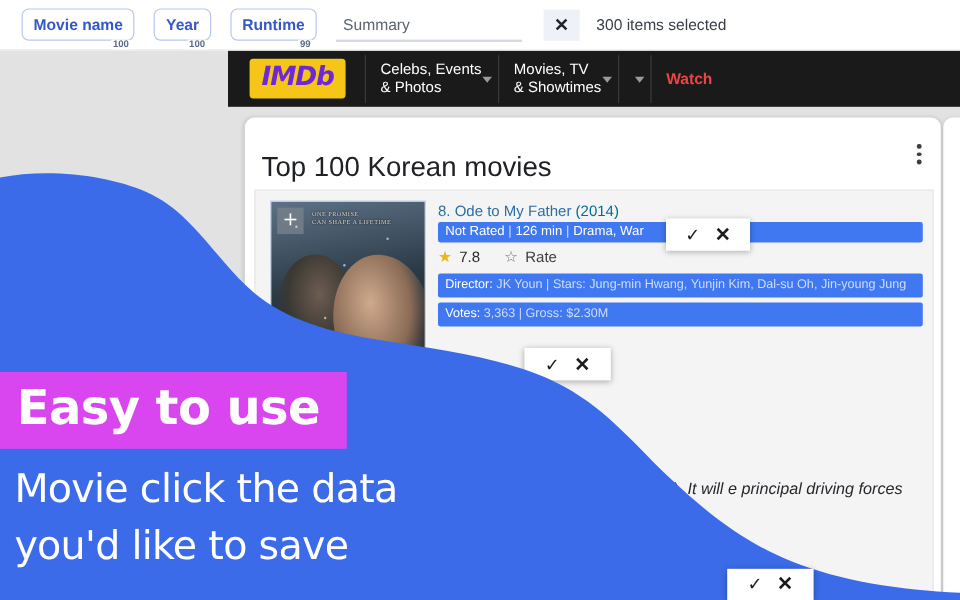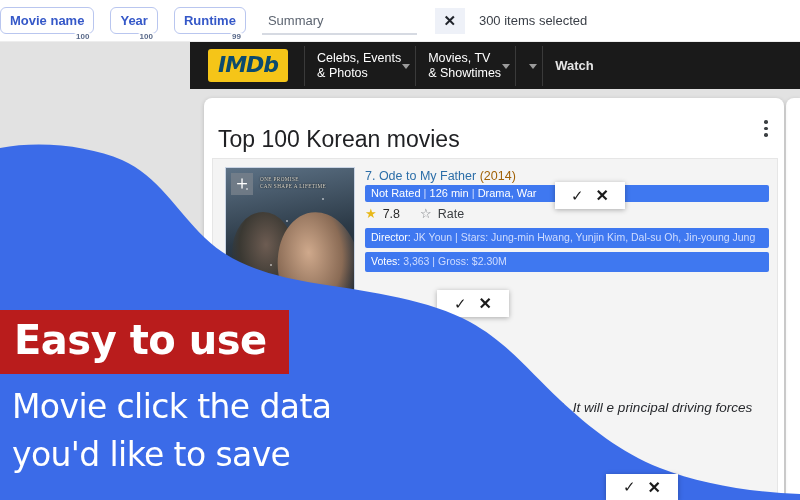--- a/index.html
+++ b/index.html
@@ -8,20 +8,21 @@
     font-family: "Liberation Sans", sans-serif;
     background: #e2e2e2;
     position: relative;
   }
 
   
   .toolbar {
     position: absolute; left: 0; top: 0; width: 800px; height: 42px;
     background: #ffffff;
     display: flex; align-items: center; gap: 0;
+    padding-left: 18px;
     z-index: 40;
     border-bottom: 1px solid #ededed;
   }
   .chip {
     position: relative;
     border: 1px solid #b9c6ef;
     border-radius: 6px;
     background: #fff;
     color: #3558c8;
     font-weight: bold;
@@ -71,21 +72,21 @@
     background: #e2e2e2;
     z-index: 5;
     overflow: hidden;
   }
   .imdb-nav {
     position: absolute; left: 0; top: 0; width: 610px; height: 47px;
     background: #1a1a1a;
     display: flex; align-items: center;
   }
   .imdb-logo {
-    background: #f5c518; color: #0c4a6e;
+    background: #f5c518; color: #6d28d9;
     font-weight: bold; font-style: italic;
     font-size: 22px; letter-spacing: -1px;
     padding: 3px 10px 5px; border-radius: 3px;
     margin-left: 18px; margin-right: 16px;
     font-family: "DejaVu Sans", sans-serif;
   }
   .nav-item {
     color: #fff; font-size: 12.5px; line-height: 15px;
     padding: 0 14px 0 12px;
     border-left: 1px solid #3a3a3a;
@@ -93,21 +94,21 @@
     position: relative; white-space: nowrap;
   }
   .nav-caret {
     position: absolute; right: 5px; top: 50%;
     margin-top: -2px;
     width: 0; height: 0;
     border-left: 4px solid transparent;
     border-right: 4px solid transparent;
     border-top: 5px solid #9b9b9b;
   }
-  .nav-watch { color: #e5e5e5; font-weight: bold; font-size: 13px; }
+  .nav-watch { color: #ef4444; font-weight: bold; font-size: 13px; }
 
   
   .card {
     position: absolute; left: 14px; top: 56px;
     width: 580px; height: 430px;
     background: #fff;
     border-radius: 8px;
     box-shadow: 0 1px 4px rgba(0,0,0,.18);
     overflow: hidden;
   }
@@ -170,21 +171,21 @@
     position: absolute; left: 52px; bottom: 16px;
     color: #efe9dd; font-size: 13px; letter-spacing: 2px;
     font-family: "Liberation Serif", serif;
     text-shadow: 0 1px 3px #000;
   }
   .snow { position:absolute; width:2px; height:2px; background:rgba(255,255,255,.6); border-radius:50%; }
 
   .entry { flex: 1; position: relative; padding-top: 2px; min-width: 0; }
   .entry-title { font-size: 12.5px; color: #2c6ea8; }
   .entry-title b { font-weight: normal; }
-  .entry-title span.year { color: #a16207; }
+  .entry-title span.year { color: #0369a1; }
   .meta-hl {
     display: block;
     background: #3f78f0;
     color: #fff;
     font-size: 11px;
     padding: 2px 6px 3px;
     margin-top: 2px;
     border-radius: 2px;
     width: 100%;
     white-space: nowrap;
@@ -248,21 +249,21 @@
 
   
   .wave {
     position: absolute; left: 0; top: 0; width: 800px; height: 500px;
     z-index: 30; pointer-events: none;
   }
 
   
   .promo-head {
     position: absolute; left: 0; top: 310px;
-    background: #b91c1c; color: #fff;
+    background: #d946ef; color: #fff;
     font-size: 40px; font-weight: bold;
     padding: 8px 22px 12px 14px;
     line-height: 44px;
     z-index: 35;
     font-family: "DejaVu Sans", sans-serif;
     letter-spacing: -.5px;
   }
   .promo-sub {
     position: absolute; left: 12px; top: 383px;
     color: #fff; font-size: 33px; line-height: 48px;
@@ -326,21 +327,21 @@
         <div class="snow" style="left:20px;top:20px"></div>
         <div class="snow" style="left:60px;top:52px"></div>
         <div class="snow" style="left:96px;top:30px"></div>
         <div class="snow" style="left:44px;top:96px"></div>
         <div class="snow" style="left:110px;top:120px"></div>
         <div class="snow" style="left:18px;top:140px"></div>
       </div>
 
       <div class="entry">
         <div class="entry-title">
-          <b>7. Ode to My Father</b>
+          <b>8. Ode to My Father</b>
           <span class="year">(2014)</span>
         </div>
 
         <div class="meta-hl">
           <span>Not Rated</span><em> | </em><span>126 min</span><em> | </em><span>Drama, War</span>
         </div>
 
         <div class="rating-row">
           <span class="star-gold">★</span>
           <span>7.8</span>

